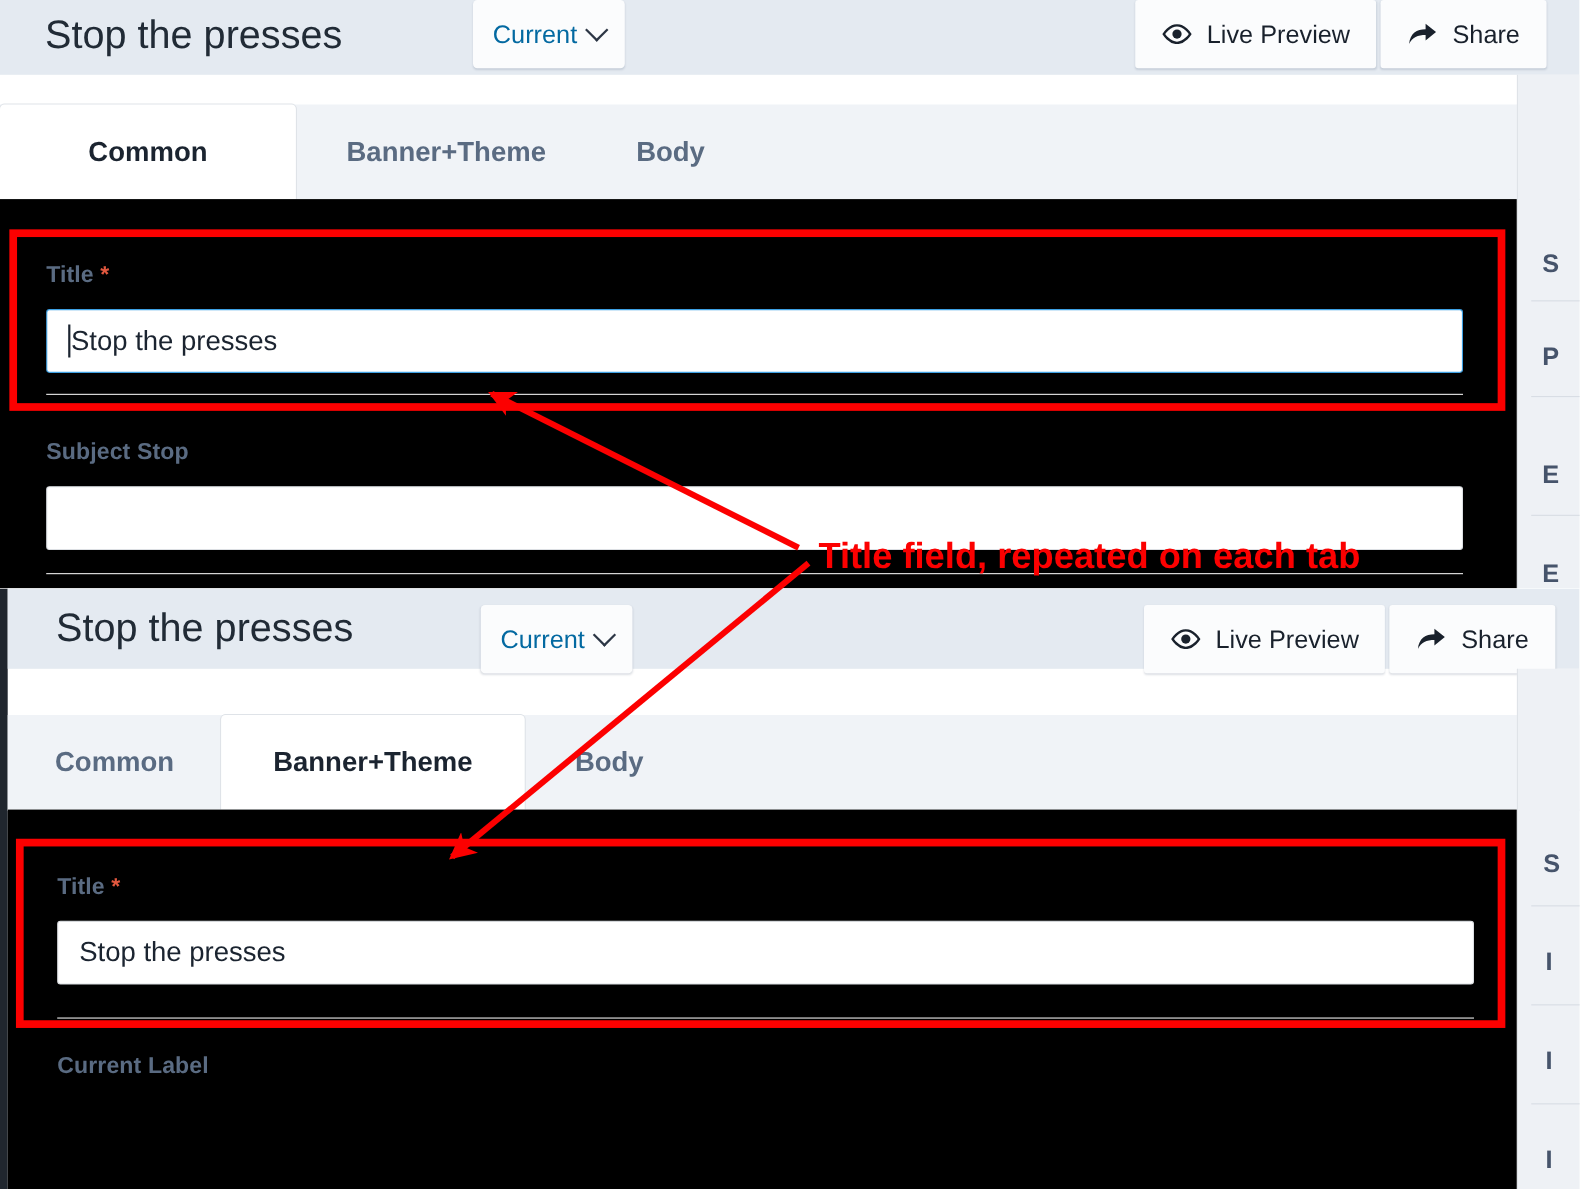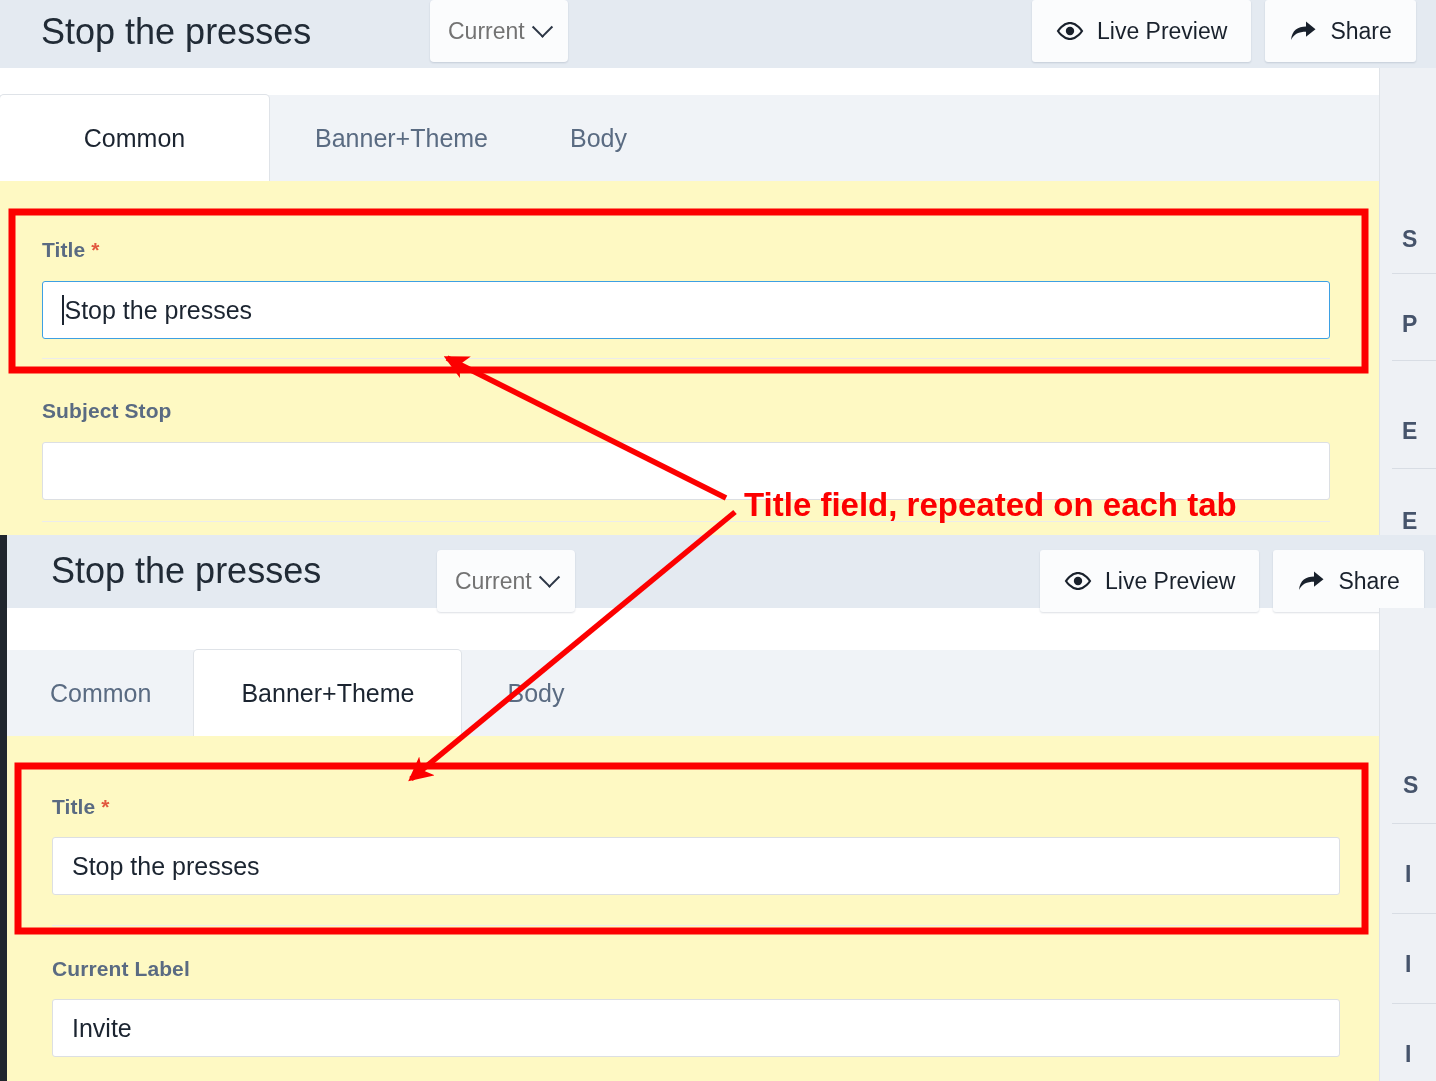--- a/index.html
+++ b/index.html
@@ -55,35 +55,35 @@
   .version-pill {
     background: #fbfcfd;
     border-radius: 4px;
     box-shadow: 0 1px 2px rgba(9,30,66,0.14);
     display: flex;
     align-items: center;
     gap: 10px;
     padding: 0 18px;
     height: 62px;
     font-size: 23px;
-    color: #737373;
+    color: #0369a1;
     white-space: nowrap;
   }
   .chev {
     display: inline-block;
     width: 13px; height: 13px;
     border-right: 2.4px solid #2c3645;
     border-bottom: 2.4px solid #2c3645;
     transform: rotate(45deg) translate(-3px, -3px);
   }
   .hdr-actions {
     position: absolute;
     top: 0;
     display: flex;
-    gap: 14px;
+    gap: 4px;
   }
   .hdr-btn {
     background: #fbfcfd;
     box-shadow: 0 1px 2px rgba(9,30,66,0.14);
     border-radius: 3px;
     height: 62px;
     display: flex;
     align-items: center;
     gap: 13px;
     padding: 0 24px;
@@ -104,33 +104,34 @@
   }
   .tab {
     display: flex;
     align-items: center;
     justify-content: center;
     font-size: 25px;
     color: #5a6b82;
     padding: 0 32px;
     white-space: nowrap;
     background: transparent;
+    font-weight: bold;
   }
   .tab.active {
     background: #ffffff;
     color: #1b2430;
     border-top-left-radius: 4px;
     border-top-right-radius: 4px;
     box-shadow: 0 -1px 0 #dfe3e8, -1px 0 0 #dfe3e8, 1px 0 0 #dfe3e8;
   }
 
   
   .formarea {
     position: absolute;
-    background: #fef9c3;
+    background: #000000;
   }
   .field-label {
     font-size: 21px;
     font-weight: bold;
     color: #5a6b82;
     letter-spacing: .1px;
     white-space: nowrap;
   }
   .req {
     color: #e2583f;
@@ -315,23 +316,20 @@
     </div>
     <div class="txtinput" style="position:absolute; left:45px; top:101px; width:1288px; height:58px;">
       <span>Stop the presses</span>
     </div>
 
     <div class="hr" style="left:45px; top:189px; width:1288px;"></div>
 
     <div class="field-label" style="position:absolute; left:45px; top:221px;">
       <span>Current Label</span>
     </div>
-    <div class="txtinput" style="position:absolute; left:45px; top:263px; width:1288px; height:58px;">
-      <span>Invite</span>
-    </div>
   </div>
 
   <div class="sidebar" style="left:1379px; top:73px; width:57px; height:473px;">
     <div class="side-item" style="left:23px; top:164px;">S</div>
     <div class="side-div" style="left:12px; top:215px; width:45px;"></div>
     <div class="side-item" style="left:25px; top:253px;">I</div>
     <div class="side-div" style="left:12px; top:305px; width:45px;"></div>
     <div class="side-item" style="left:25px; top:343px;">I</div>
     <div class="side-div" style="left:12px; top:395px; width:45px;"></div>
     <div class="side-item" style="left:25px; top:433px;">I</div>

